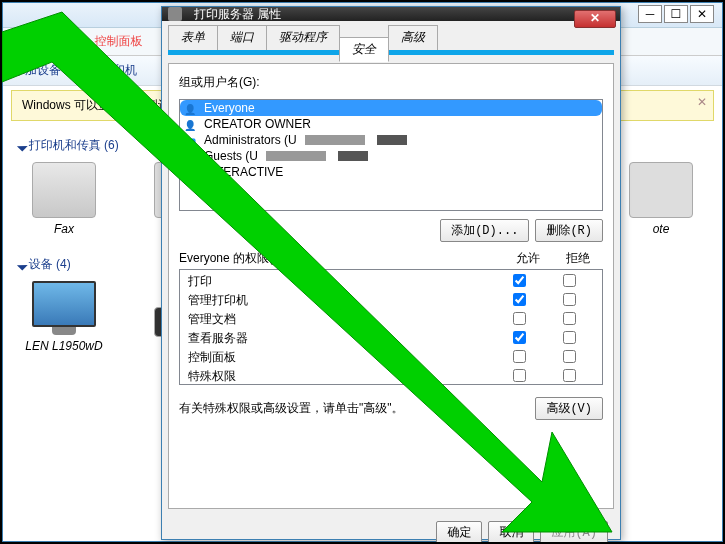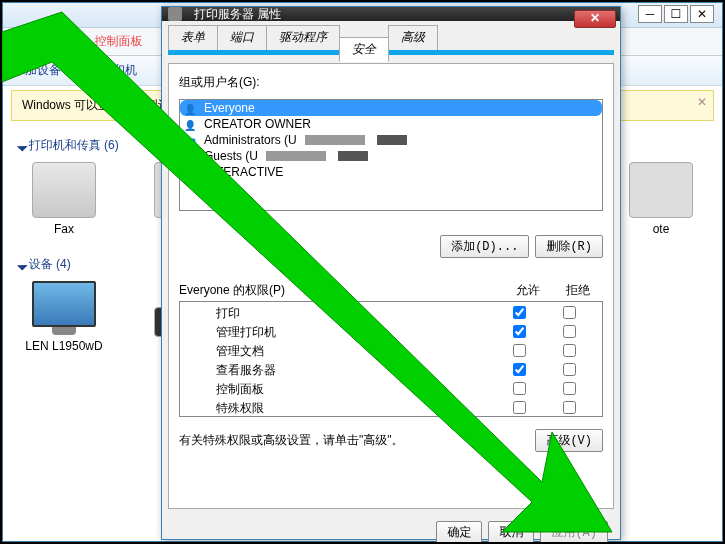--- a/index.html
+++ b/index.html
@@ -14,21 +14,21 @@
 .bg-nav-arrow { width: 26px; height: 22px; border-radius: 11px; background: radial-gradient(#5fa7d8, #2a6aa5); margin-right: 2px; display:flex; align-items:center; justify-content:center; color:#fff; }
 .bg-breadcrumb { margin-left: 6px; display:flex; align-items:center; gap:4px; color:#ef4444; }
 .bg-toolbar { height: 30px; background: linear-gradient(#f7fbff, #e5eff8); border-bottom: 1px solid #d1d9e0; display: flex; align-items: center; padding: 0 10px; gap: 16px; }
 .bg-toolbar a { color: #1a3e8c; cursor: pointer; }
 .bg-info { background: #fef9d9; border: 1px solid #e0d869; padding: 6px 10px; margin: 4px 8px; position: relative; }
 .bg-info .close-x { position: absolute; right: 6px; top: 4px; color: #a88; cursor: pointer; }
 .bg-content { padding: 8px 16px; }
 .bg-section-title { color: #1a3e8c; font-size: 12px; margin: 4px 0 8px; cursor: pointer; }
 .bg-section-title::before { content: "◢ "; font-size: 10px; transform: rotate(45deg); display:inline-block; margin-right:2px; }
 .bg-devices { display: flex; gap: 32px; flex-wrap: wrap; }
-.bg-device { width: 90px; text-align: center; cursor: pointer; }
+.bg-device { width: 90px; text-align: center; cursor: pointer; font-style: italic; }
 .bg-device-icon { width: 64px; height: 56px; margin: 0 auto 4px; background: #ddd; border: 1px solid #aaa; border-radius: 4px; }
 .bg-device.monitor .bg-device-icon { background: linear-gradient(#6fb8e8, #3a7ab8); border: 2px solid #333; border-radius: 2px; position: relative; height: 46px; }
 .bg-device.monitor .bg-device-icon::after { content:""; position:absolute; bottom:-10px; left:50%; transform:translateX(-50%); width:24px; height:8px; background:#888; border-radius:0 0 4px 4px;}
 .bg-device.fax .bg-device-icon { background: linear-gradient(#e8e8e8, #c8c8c8); }
 
 
 .dialog { position: absolute; left: 159px; top: 4px; width: 460px; height: 534px; background: #f0f0f0; border: 1px solid #3c7fb1; box-shadow: 2px 2px 8px rgba(0,0,0,0.3); }
 .dlg-title { height: 14px; background: linear-gradient(#444, #222); color: #fff; display: flex; align-items: center; padding: 0 6px; position: relative; gap: 6px; }
 .dlg-title-icon { width: 14px; height: 14px; margin-right: 6px; background: #888; border-radius: 2px; }
 .dlg-close { position: absolute; right: 4px; top: 3px; width: 42px; height: 18px; background: linear-gradient(#e27070, #c53030); border: 1px solid #883030; border-radius: 2px; color: #fff; text-align: center; cursor: pointer; font-weight: bold; }
@@ -37,29 +37,29 @@
 .tab { padding: 3px 12px; border: 1px solid #aaa; border-bottom: none; background: #f0f0f0; margin-right: -1px; cursor: pointer; }
 .tab.active { background: #fff; border-bottom: 1px solid #fff; position: relative; top: 12px; }
 .dlg-content { background: #fff; border: 1px solid #aaa; padding: 10px; height: 446px; position: relative; }
 .label-row { margin-bottom: 8px; }
 .user-list { border: 1px solid #828790; height: 112px; overflow: auto; background: #fff; }
 .user-item { padding: 1px 4px; display: flex; align-items: center; gap: 4px; font-family: "Courier New", monospace; font-size: 12px; border-radius: 6px; }
 .user-item.selected { background: #3399ff; color: #fff; }
 .user-icon { width: 16px; height: 12px; display:inline-block; }
 .single-user::before { content:"👤"; font-size:10px; }
 .group-user::before { content:"👥"; font-size:10px; }
-.btn-row { display: flex; justify-content: flex-end; gap: 6px; margin: 24px 0; }
+.btn-row { display: flex; justify-content: flex-end; gap: 6px; margin: 8px 0; }
 .btn { padding: 2px 10px; border: 1px solid #888; background: linear-gradient(#fdfdfd, #e8e8e8); cursor: pointer; border-radius: 2px; font-family: "Courier New", monospace; }
 .btn.disabled { color: #888; }
 .perm-header { display: flex; margin-bottom: 2px; }
 .perm-header .pname { flex: 1; }
 .perm-header .col { width: 50px; text-align: center; }
 .perm-list { border: 1px solid #828790; height: 116px; background: #fff; padding: 2px 0; }
 .perm-row { display: flex; padding: 1px 8px; align-items: center; }
-.perm-row .pname { flex: 1; margin-left: 28px; }
+.perm-row .pname { flex: 1; }
 .perm-row .col { width: 50px; text-align: center; }
 .perm-row input[type=checkbox] { cursor: pointer; }
 .adv-row { display: flex; justify-content: space-between; align-items: center; margin-top: 12px; }
 .adv-text { flex: 1; }
 .link { color: #0066cc; text-decoration: underline; cursor: pointer; margin-top: 8px; display: inline-block; }
 .dlg-buttons { display: flex; justify-content: flex-end; gap: 6px; padding: 8px 12px; }
 
 
 .arrow-svg { position: absolute; left: 0; top: 0; width: 725px; height: 544px; pointer-events: none; }
 .redacted { display: inline-block; background: #999; height: 10px; vertical-align: middle; }

